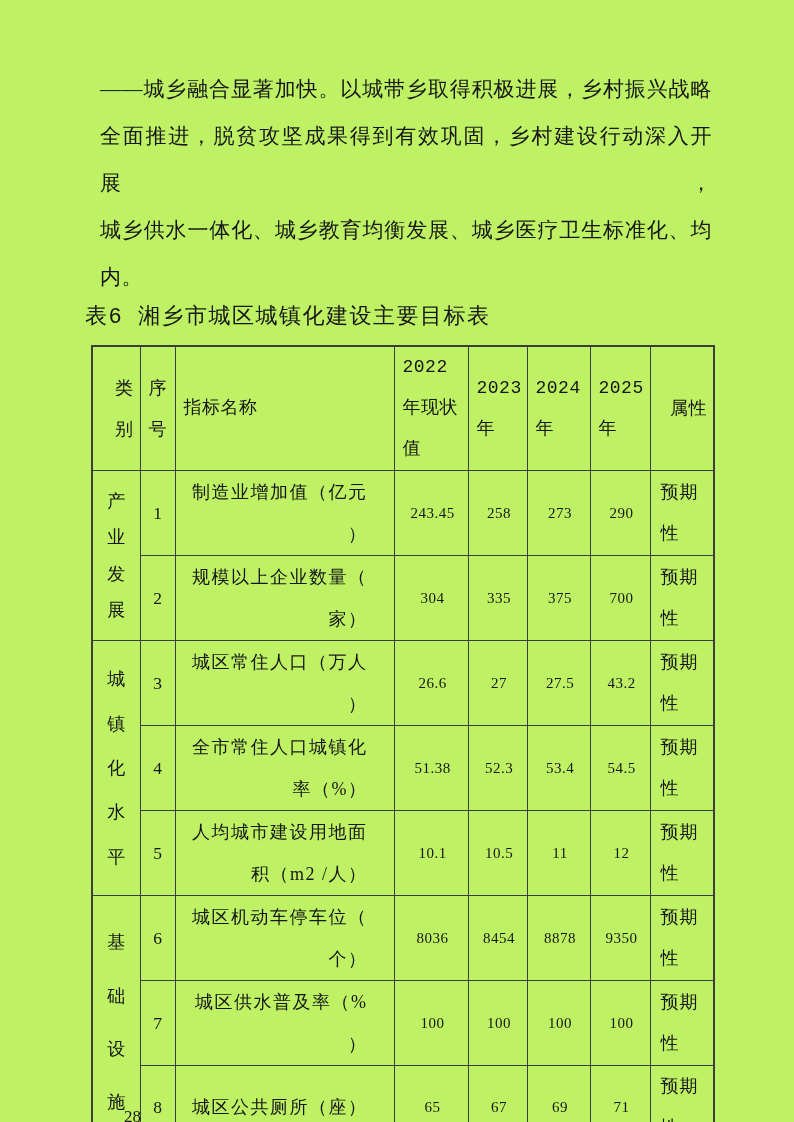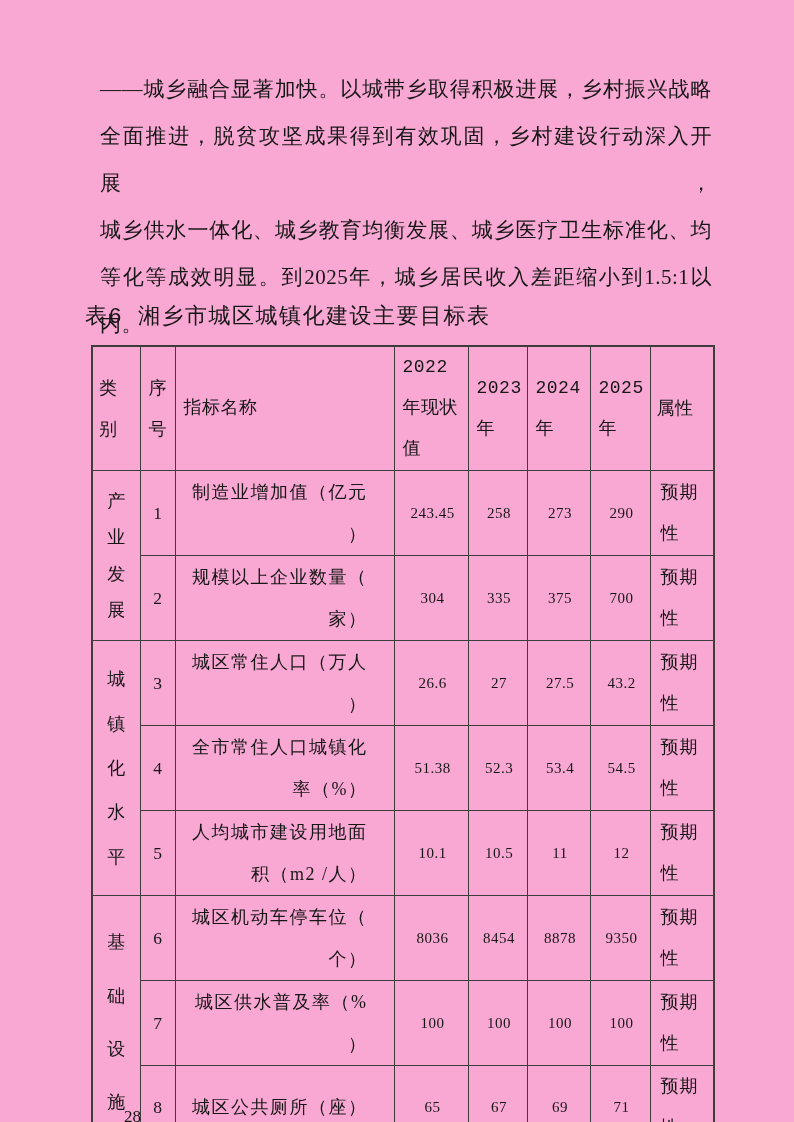--- a/index.html
+++ b/index.html
@@ -1,20 +1,20 @@
 <!DOCTYPE html>
 <html><head>
 <meta charset="utf-8">
 <style>
   html, body { margin: 0; padding: 0; background: #ffffff; }
   .page {
     position: relative;
     width: 794px;
     height: 1122px;
-    background: #f9a8d4;
+    background: #bef264;
     overflow: hidden;
     font-family: "Liberation Serif", "DejaVu Serif", serif;
     color: #161616;
   }
   .paragraph {
     position: absolute;
     left: 100px;
     top: 66px;
     width: 612px;
     font-size: 21px;
@@ -44,21 +44,21 @@
   .goals th, .goals td {
     border: 1px solid #3d3d3d;
     font-weight: normal;
     font-size: 18px;
     vertical-align: middle;
     overflow: hidden;
   }
   .goals thead tr { height: 80px; }
   .goals tbody tr { height: 84px; }
   .goals th { line-height: 41px; letter-spacing: 0.5px; }
-  th.hc { text-align: left; padding: 0 6px; }
+  th.hc { text-align: right; padding: 0 6px; }
   th.hc2 { text-align: center; padding: 0 8px; }
   th.hl { text-align: left; padding: 0 4px 0 8px; font-family: Liberation Mono, monospace; }
   td.no { text-align: center; font-size: 17.5px; }
   td.ind {
     text-align: right;
     padding: 0 26px 0 10px;
     line-height: 42px;
     letter-spacing: 1.5px;
     line-break: anywhere;
     overflow-wrap: anywhere;
@@ -97,21 +97,20 @@
 </style>
 </head>
 <body>
 
 <div class="page">
 
   <div class="paragraph">
       <div class="para-line">——城乡融合显著加快。以城带乡取得积极进展，乡村振兴战略</div>
       <div class="para-line">全面推进，脱贫攻坚成果得到有效巩固，乡村建设行动深入开展，</div>
       <div class="para-line">城乡供水一体化、城乡教育均衡发展、城乡医疗卫生标准化、均</div>
-      <div class="para-line">等化等成效明显。到2025年，城乡居民收入差距缩小到1.5:1以</div>
       <div class="para-line last">内。</div>
     </div>
 
   <div class="caption">表6 湘乡市城区城镇化建设主要目标表</div>
 
   <table class="goals">
     <colgroup>
       <col style="width:48px">
       <col style="width:35px">
       <col style="width:219px">

